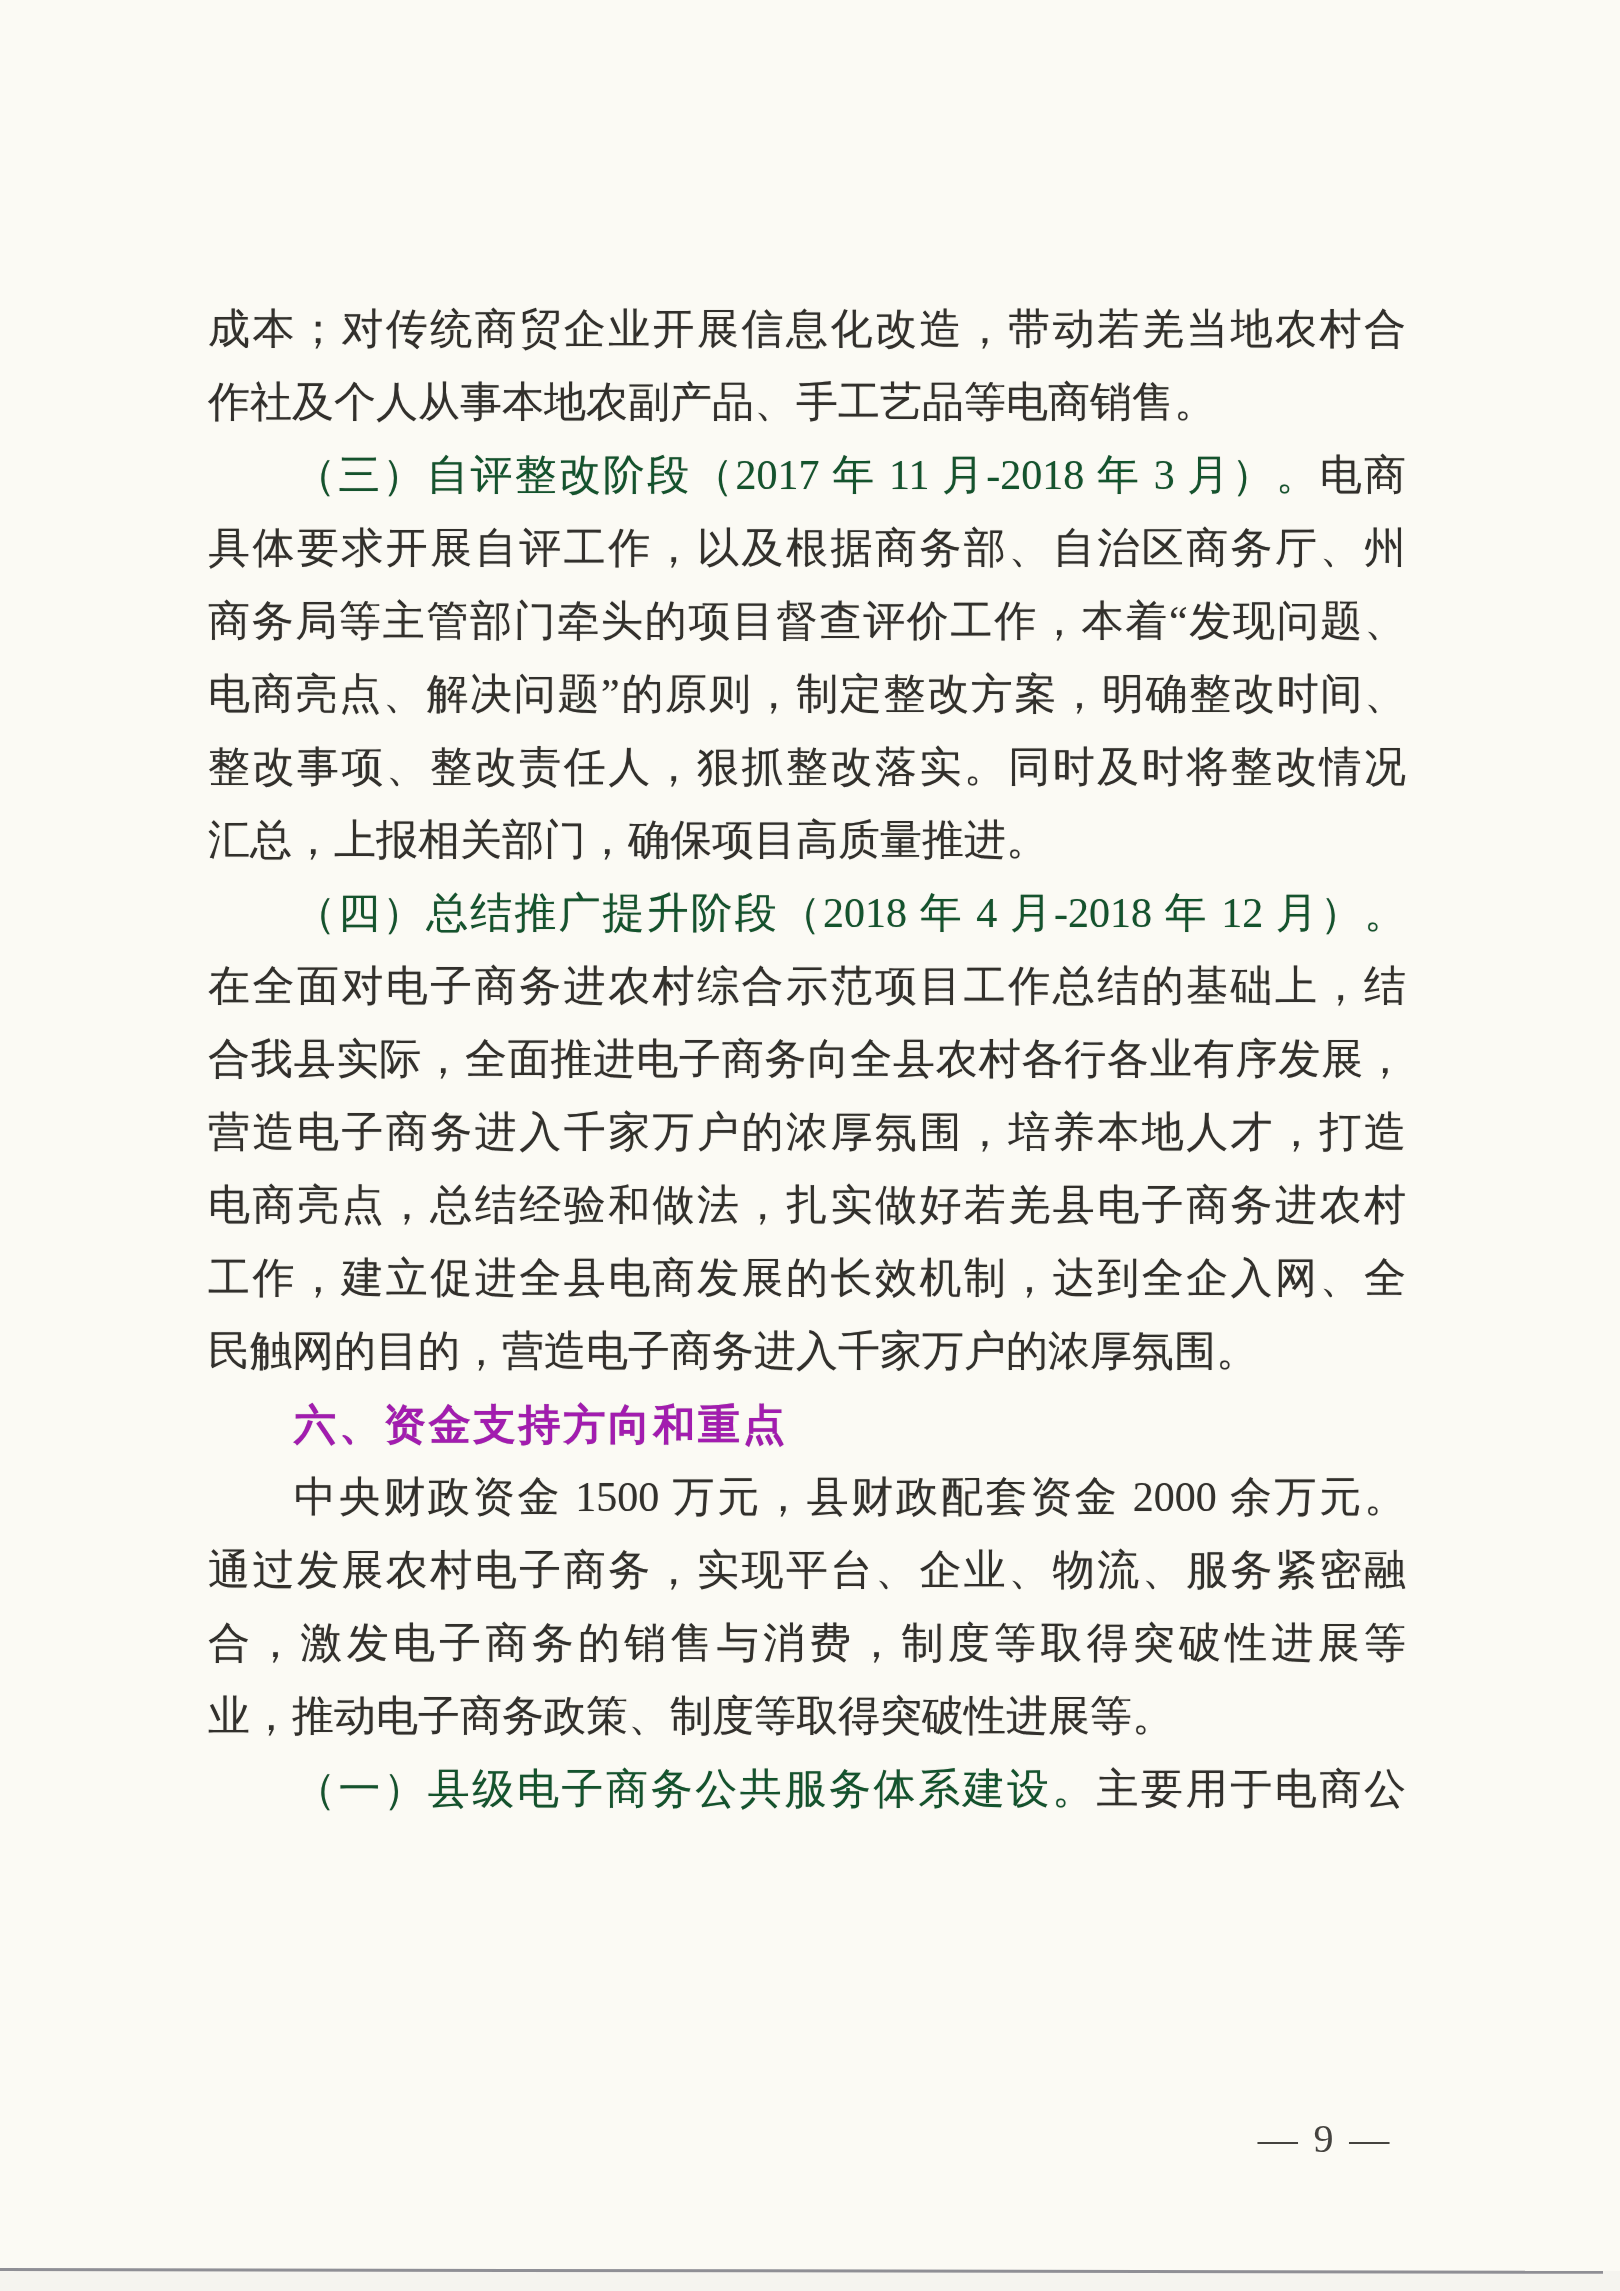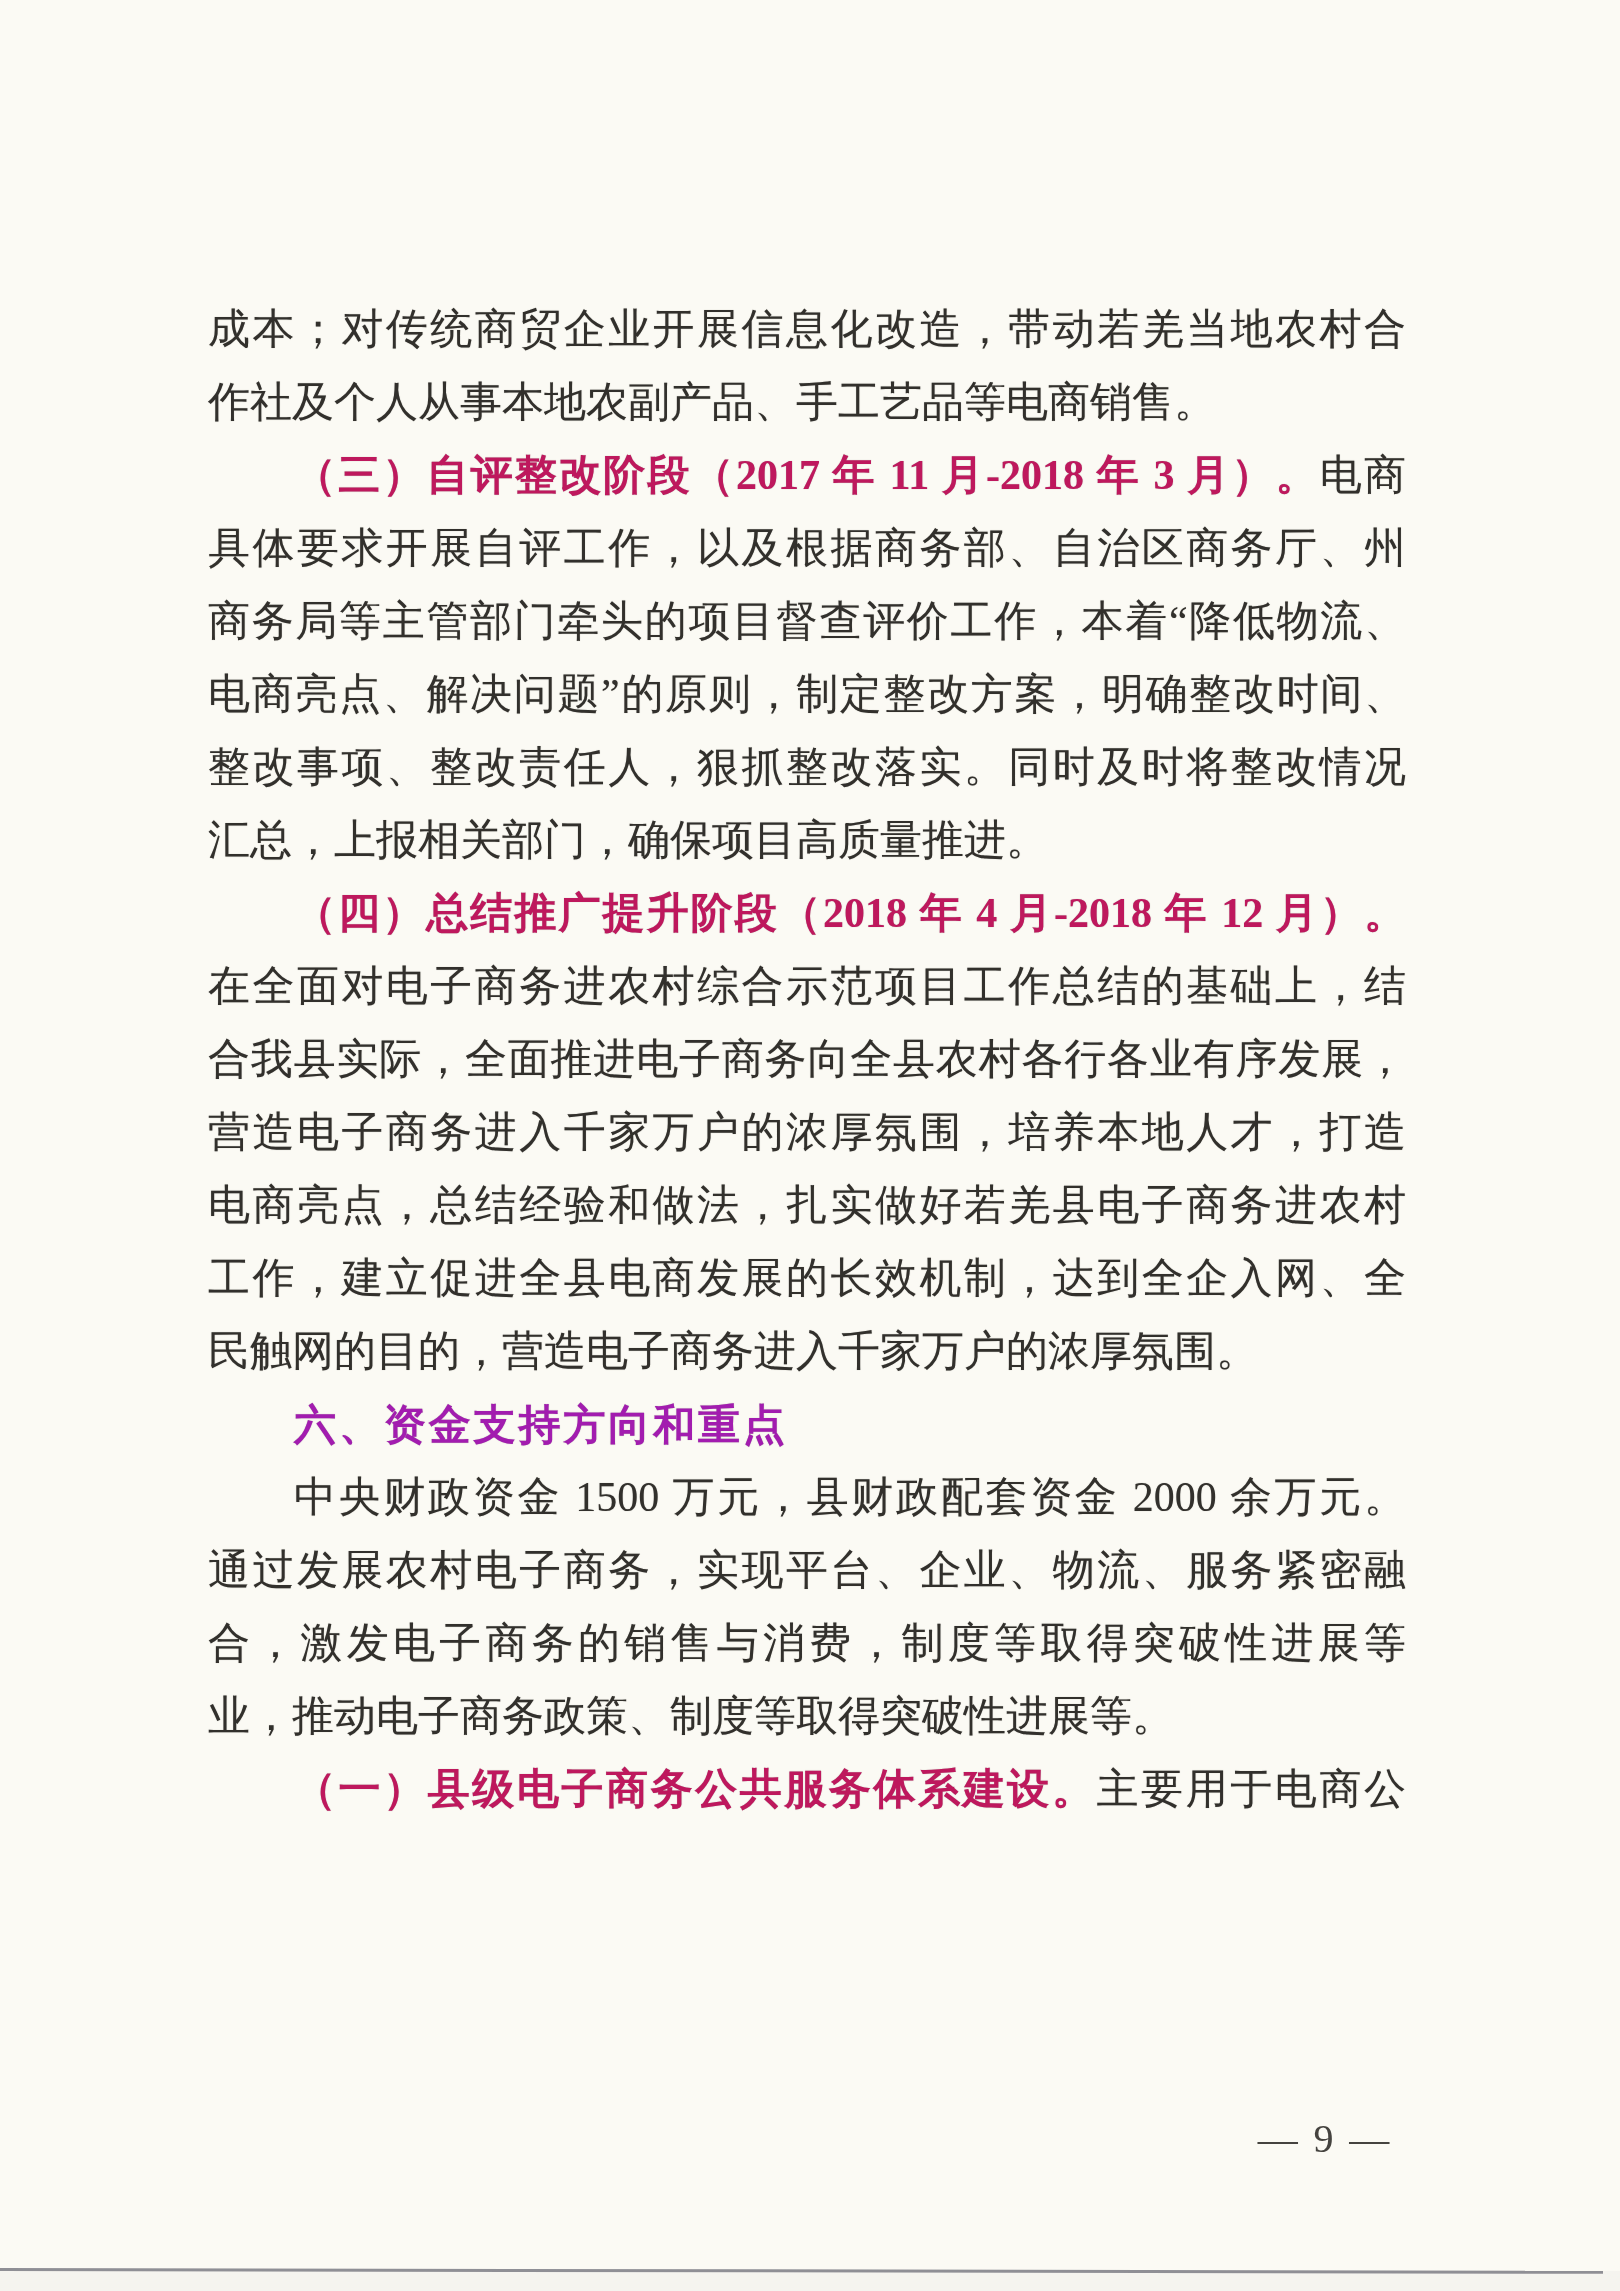--- a/index.html
+++ b/index.html
@@ -26,21 +26,21 @@
     text-align-last:justify;
     text-shadow:0 0 1px rgba(55,52,48,.38);
     white-space:normal;
   }
   .line.short{
     text-align:left;
     text-align-last:left;
   }
   .line.indent{ text-indent:86px; }
 
-  .b{ font-weight:700; color:#be185d; }
+  .b{ font-weight:400; color:#14532d; }
 
   .hei{
     font-family:"Liberation Sans","DejaVu Sans",sans-serif;
     font-weight:700;
     letter-spacing:2.9px;
     color:#a21caf;
   }
 
   .page-number{
     position:absolute;
@@ -67,21 +67,21 @@
 </head>
 <body>
 
 <div class="page">
 
   <div class="text-block">
     <div class="line full"><span>成本；对传统商贸企业开展信息化改造，带动若羌当地农村合</span></div>
     <div class="line short"><span>作社及个人从事本地农副产品、手工艺品等电商销售。</span></div>
     <div class="line full indent"><span class="b">（三）自评整改阶段（2017 年 11 月-2018 年 3 月）。</span><span>电商</span></div>
     <div class="line full"><span>具体要求开展自评工作，以及根据商务部、自治区商务厅、州</span></div>
-    <div class="line full"><span>商务局等主管部门牵头的项目督查评价工作，本着“降低物流、</span></div>
+    <div class="line full"><span>商务局等主管部门牵头的项目督查评价工作，本着“发现问题、</span></div>
     <div class="line full"><span>电商亮点、解决问题”的原则，制定整改方案，明确整改时间、</span></div>
     <div class="line full"><span>整改事项、整改责任人，狠抓整改落实。同时及时将整改情况</span></div>
     <div class="line short"><span>汇总，上报相关部门，确保项目高质量推进。</span></div>
     <div class="line full indent"><span class="b">（四）总结推广提升阶段（2018 年 4 月-2018 年 12 月）。</span></div>
     <div class="line full"><span>在全面对电子商务进农村综合示范项目工作总结的基础上，结</span></div>
     <div class="line full"><span>合我县实际，全面推进电子商务向全县农村各行各业有序发展，</span></div>
     <div class="line full"><span>营造电子商务进入千家万户的浓厚氛围，培养本地人才，打造</span></div>
     <div class="line full"><span>电商亮点，总结经验和做法，扎实做好若羌县电子商务进农村</span></div>
     <div class="line full"><span>工作，建立促进全县电商发展的长效机制，达到全企入网、全</span></div>
     <div class="line short"><span>民触网的目的，营造电子商务进入千家万户的浓厚氛围。</span></div>

